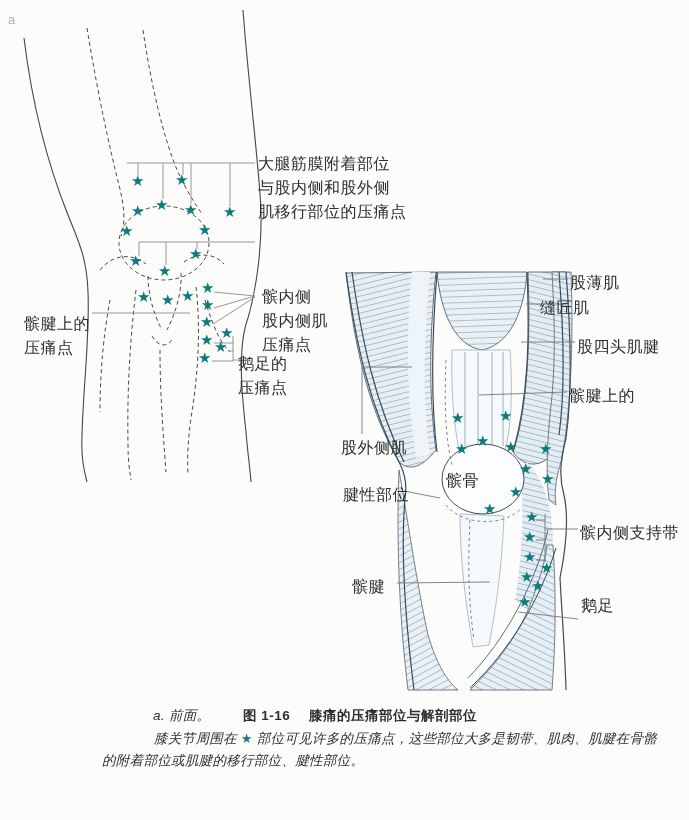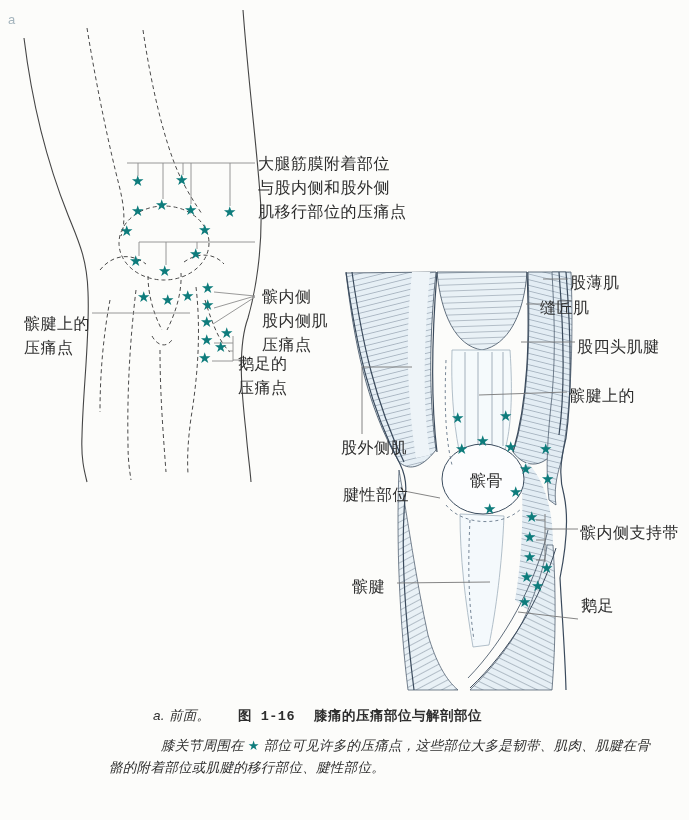--- a/index.html
+++ b/index.html
@@ -11,26 +11,26 @@
   #page{position:relative;width:689px;height:820px;background:#fcfcfa;overflow:hidden;
         color:var(--text);}
   #art{position:absolute;left:0;top:0;z-index:1;}
   #stars{position:absolute;left:0;top:0;width:689px;height:820px;z-index:5;pointer-events:none;}
   .star{position:absolute;font-size:15px;line-height:15px;color:var(--star);
         font-family:"DejaVu Sans",sans-serif;}
   .fig-label{position:absolute;z-index:6;font-size:16px;line-height:1.5;
              letter-spacing:.5px;white-space:pre-line;color:var(--text);}
   #subfigure-letter{position:absolute;left:8px;top:12px;font-size:13px;color:#a4b4bd;z-index:6;}
   #caption{position:absolute;left:60px;top:707px;width:600px;text-align:center;
-           font-weight:bold;font-size:13.5px;letter-spacing:.5px;z-index:6;font-family:Liberation Mono, monospace;}
+           font-weight:bold;font-size:13.5px;letter-spacing:.5px;z-index:6;}
   #caption .cap-num{margin-right:1.4em;}
   #footnote{position:absolute;left:101px;top:705px;width:566px;z-index:6;
             font-size:13.5px;line-height:22px;letter-spacing:.3px;font-style:italic;}
   #footnote .note-a{margin-left:52px;}
-  #footnote .para{text-indent:52px;margin:8px;}
+  #footnote .para{text-indent:52px;margin:1px;}
   #footnote .inline-star{color:var(--star);margin:0 4px;font-size:13px;}
 </style>
 </head>
 <body>
 
 <div id="page">
 
   <span id="subfigure-letter">a</span>
 
   <svg id="art" width="689" height="820" viewBox="0 0 689 820">
@@ -177,21 +177,21 @@
 压痛点</div>
   <div class="fig-label" style="left:24px;top:312px">髌腱上的
 压痛点</div>
 
   <div class="fig-label" style="left:570px;top:271px">股薄肌</div>
   <div class="fig-label" style="left:540px;top:296px">缝匠肌</div>
   <div class="fig-label" style="left:577px;top:335px">股四头肌腱</div>
   <div class="fig-label" style="left:569px;top:384px">髌腱上的</div>
   <div class="fig-label" style="left:341px;top:436px">股外侧肌</div>
   <div class="fig-label" style="left:343px;top:483px">腱性部位</div>
-  <div class="fig-label" style="left:470px;top:469px">髌骨</div>
+  <div class="fig-label" style="left:446px;top:469px">髌骨</div>
   <div class="fig-label" style="left:580px;top:521px">髌内侧支持带</div>
   <div class="fig-label" style="left:352px;top:575px">髌腱</div>
   <div class="fig-label" style="left:581px;top:594px">鹅足</div>
 
   <div id="caption">
     <span class="cap-num">图 1-16</span><span>膝痛的压痛部位与解剖部位</span>
   </div>
 
   <div id="footnote">
     <div class="note-a">a. 前面。</div>

